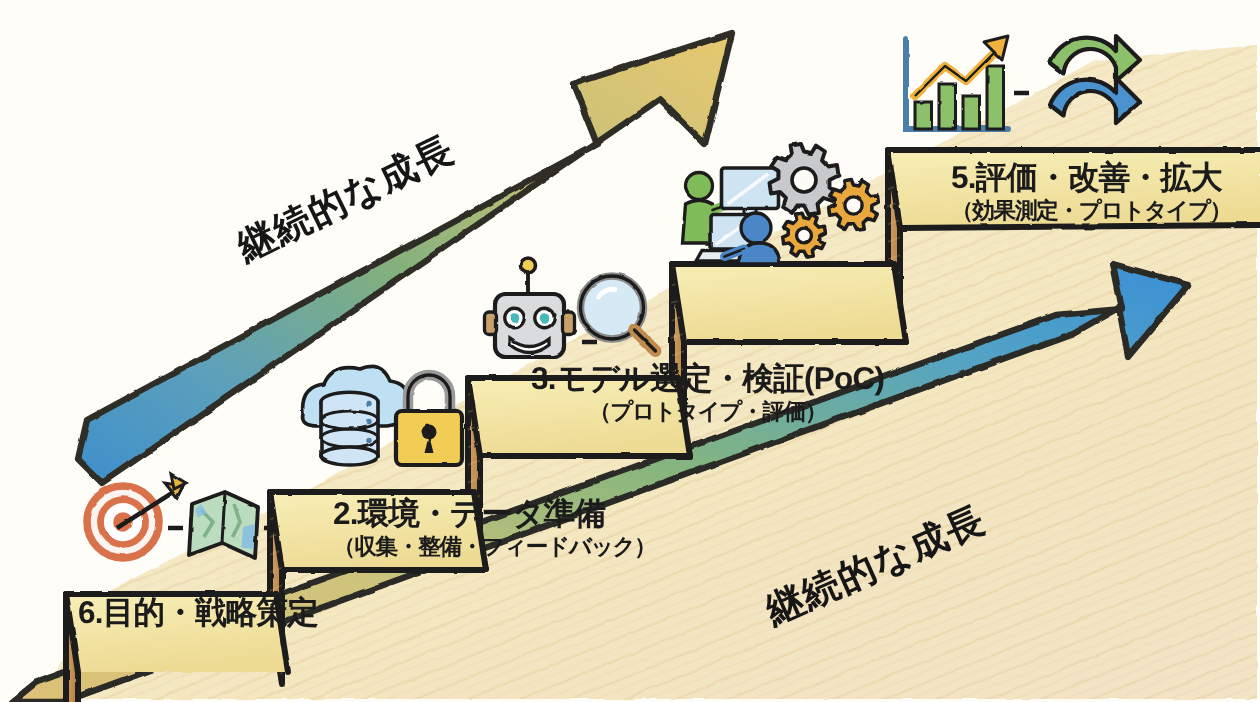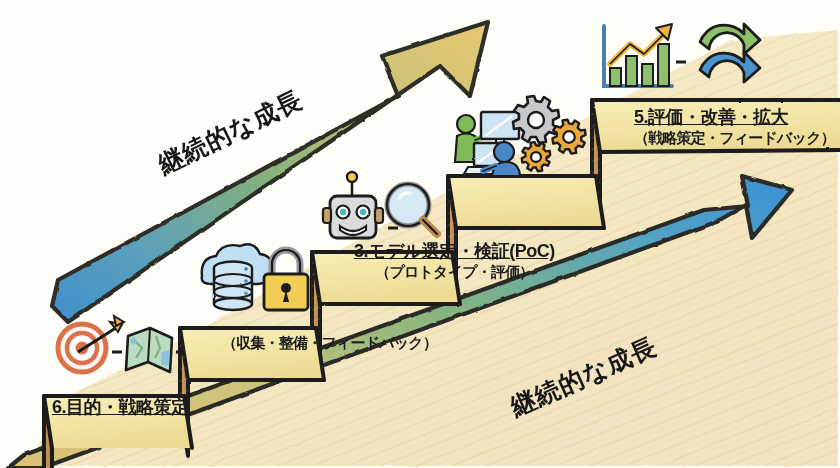--- a/index.html
+++ b/index.html
@@ -1,21 +1,21 @@
 <!DOCTYPE html>
 <html><head>
 <meta charset="utf-8">
 <style>
   html,body{margin:0;padding:0;background:#fff;}
   body{width:840px;height:468px;overflow:hidden;
        font-family:"Liberation Sans","DejaVu Sans",sans-serif;}
   #stage{position:relative;width:840px;height:468px;background:#fffdf8;overflow:hidden;}
   #stage svg.layer{position:absolute;left:0;top:0;width:840px;height:468px;}
   .lbl{position:absolute;color:#1b1b1b;white-space:nowrap;}
-  .lbl .main{font-size:18px;font-weight:700;letter-spacing:-0.5px;line-height:1.05;text-decoration:underline;}
+  .lbl .main{font-size:21px;font-weight:700;letter-spacing:-0.5px;line-height:1.05;}
   .lbl .sub{font-size:15px;font-weight:700;letter-spacing:-0.8px;line-height:1.05;margin-top:3px;}
   .lbl .sub.center{text-align:center;}
   .arrowtxt{position:absolute;font-size:25px;font-weight:700;color:#161616;
             letter-spacing:1px;white-space:nowrap;}
 </style>
 </head>
 <body>
 
 <div id="stage">
 
@@ -265,31 +265,32 @@
       <path d="M760 64 A26 26 0 0 1 716 72 L716 82 L700 66 L716 52 L716 61
                A18 18 0 0 0 751 57 Z" fill="#4c93cf" stroke="#1b1b1b" stroke-width="2.8" stroke-linejoin="round" transform="rotate(180 730 67)"></path>
     </g>
   </svg>
 
   <div class="lbl" style="left:52px;  top:398px;">
     <div class="main">6.目的・戦略策定</div>
   </div>
 
   <div class="lbl" style="left:222px; top:332px;">
+    <div class="main">2.環境・データ準備</div>
     <div class="sub center">（収集・整備・フィードバック）</div>
   </div>
 
   <div class="lbl" style="left:354px; top:242px;">
     <div class="main">3.モデル選定・検証(PoC)</div>
     <div class="sub center">（プロトタイプ・評価）</div>
   </div>
 
 
   <div class="lbl" style="left:634px; top:108px;">
     <div class="main">5.評価・改善・拡大</div>
-    <div class="sub center">（戦略策定・フィードバック）</div>
+    <div class="sub center">（効果測定・プロトタイプ）</div>
   </div>
 
   <div class="arrowtxt" style="left:160px; top:150px; transform:rotate(-26deg); transform-origin:left center;">継続的な成長</div>
 
   <div class="arrowtxt" style="left:512px; top:392px; transform:rotate(-24deg); transform-origin:left center;">継続的な成長</div>
 
 </div>
 
 </body></html>

